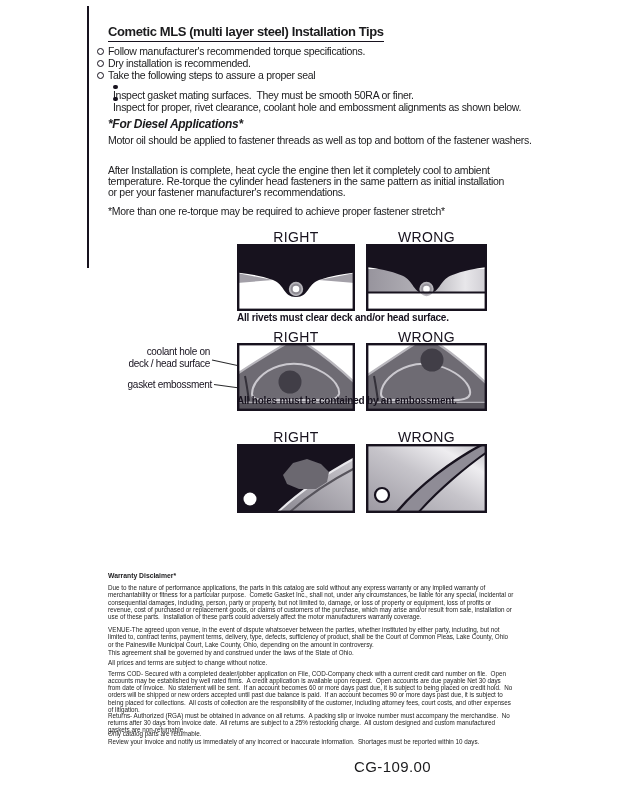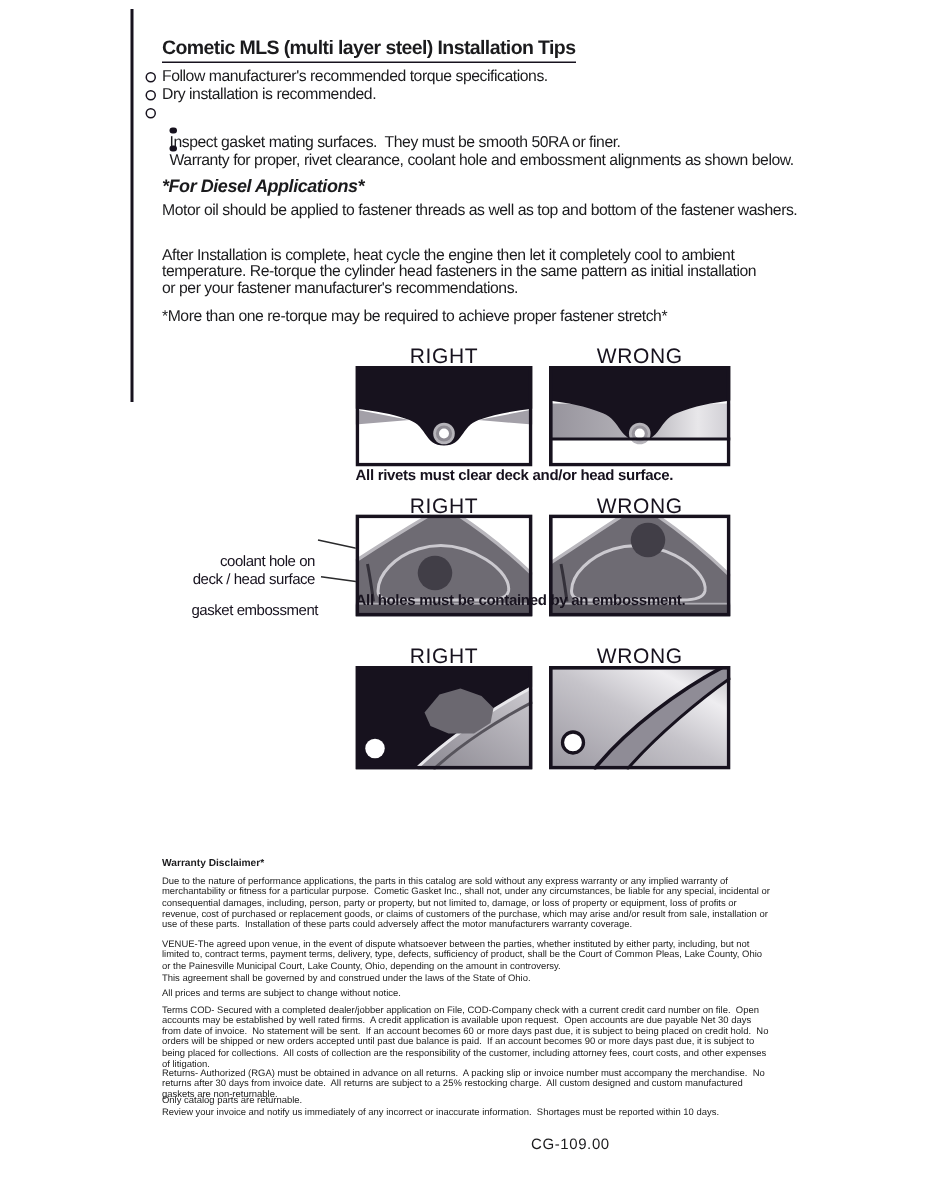--- a/index.html
+++ b/index.html
@@ -18,25 +18,25 @@
   .brow{left:97px;width:470px;font-size:10.5px;letter-spacing:-0.3px;display:flex;align-items:flex-start;}
   .brow .mark{width:5px;height:5px;border:1px solid #17121e;border-radius:50%;margin:2.5px 4px 0 0;flex:0 0 auto;}
   .srow{left:113px;width:470px;font-size:10.5px;letter-spacing:-0.3px;display:flex;align-items:flex-start;flex-direction:column;}
   .srow .dot{width:4.5px;height:4.5px;background:#17121e;border-radius:50%;margin:3px 4px 0 0;flex:0 0 auto;}
   
   #diesel-heading{left:108px;top:117px;font-size:12px;font-weight:bold;letter-spacing:-0.3px;font-style:italic;}
   .body-line{left:108px;width:440px;font-size:10.5px;letter-spacing:-0.3px;line-height:12px;}
   
   .dlabel{font-size:14px;letter-spacing:0.4px;color:#17121e;}
   .dcap{font-size:10px;font-weight:bold;letter-spacing:-0.2px;color:#17121e;line-height:12px;}
-  .ann{font-size:10px;letter-spacing:-0.3px;text-align:right;line-height:11.5px;color:#17121e;margin-top:23px;}
+  .ann{font-size:10px;letter-spacing:-0.3px;text-align:right;line-height:11.5px;color:#17121e;}
   
   #disc-heading{left:108px;top:572px;font-size:6.8px;font-weight:bold;}
   .fine{left:108px;width:406px;font-size:6.3px;line-height:7.3px;letter-spacing:0;color:#222;}
-  #doc-code{left:354px;top:758px;font-size:10px;letter-spacing:0.4px;color:#1b1b1d;}
+  #doc-code{left:354px;top:758px;font-size:15px;letter-spacing:0.4px;color:#1b1b1d;}
   svg{display:block;}
 </style>
 </head>
 <body>
 
 <div id="page">
 
   <div id="edge-bar" class="abs"></div>
 
   <div id="title" class="abs">Cometic MLS (multi layer steel) Installation Tips</div>
@@ -44,28 +44,29 @@
   <div class="abs brow" style="top:45px">
     <span class="mark"></span>
     <span class="t">Follow manufacturer's recommended torque specifications.</span>
   </div>
   <div class="abs brow" style="top:57px">
     <span class="mark"></span>
     <span class="t">Dry installation is recommended.</span>
   </div>
   <div class="abs brow" style="top:69px">
     <span class="mark"></span>
+    <span class="t">Take the following steps to assure a proper seal</span>
   </div>
   <div class="abs srow" style="top:81.5px">
     <span class="dot"></span>
     <span class="t">Inspect gasket mating surfaces.  They must be smooth 50RA or finer.</span>
   </div>
   <div class="abs srow" style="top:93.5px">
     <span class="dot"></span>
-    <span class="t">Warranty for proper, rivet clearance, coolant hole and embossment alignments as shown below.</span>
+    <span class="t">Inspect for proper, rivet clearance, coolant hole and embossment alignments as shown below.</span>
   </div>
 
   <div id="diesel-heading" class="abs">*For Diesel Applications*</div>
   <div class="abs body-line t" style="top:134px">Motor oil should be applied to fastener threads as well as top and bottom of the fastener washers.</div>
   <div class="abs body-line t" style="top:163.5px">After Installation is complete, heat cycle the engine then let it completely cool to ambient</div>
   <div class="abs body-line t" style="top:174.5px">temperature. Re-torque the cylinder head fasteners in the same pattern as initial installation</div>
   <div class="abs body-line t" style="top:185.5px">or per your fastener manufacturer's recommendations.</div>
   <div class="abs body-line t" style="top:205px">*More than one re-torque may be required to achieve proper fastener stretch*</div>
 
   <div class="abs dlabel" style="left:237px;top:229px;width:118px;text-align:center">RIGHT</div>

